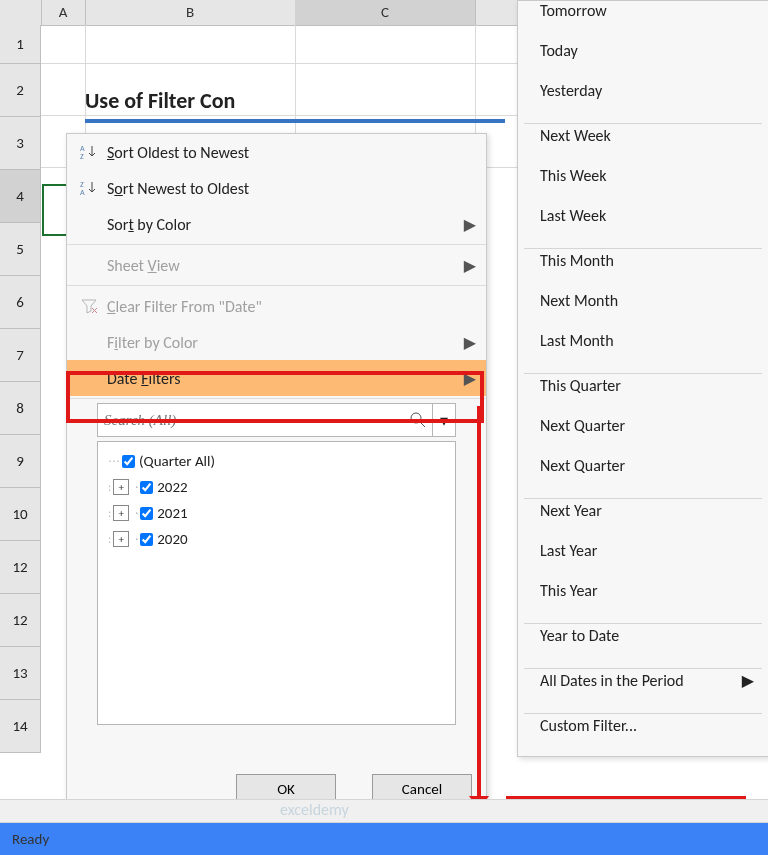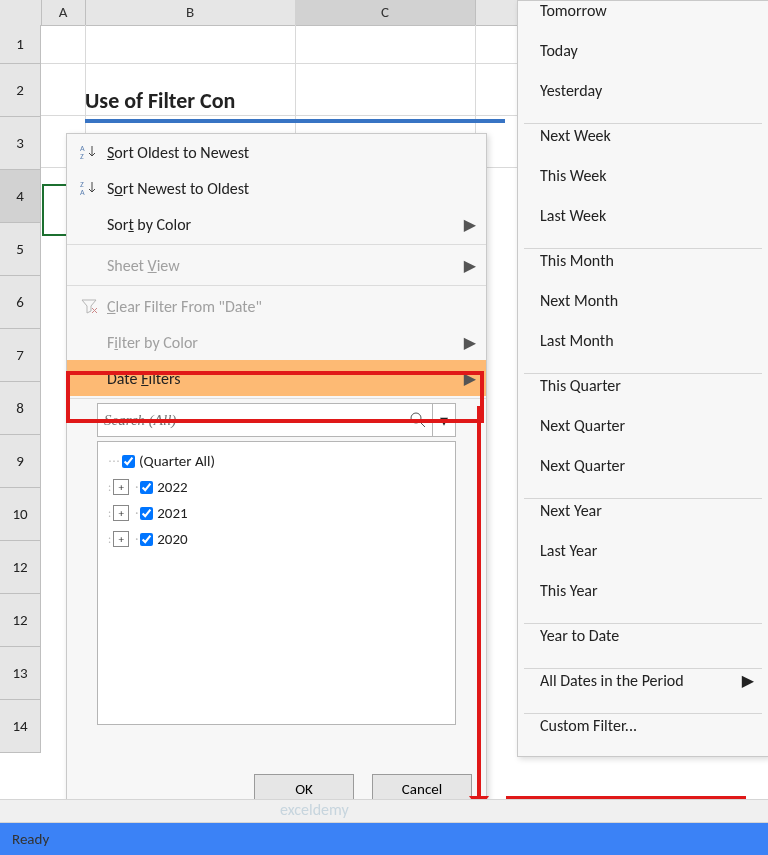--- a/index.html
+++ b/index.html
@@ -35,21 +35,21 @@
 .searchwrap input{flex:1;border:none;padding:0 6px;font-size:15px;color:#888;font-style:italic;outline:none;font-family:Liberation Serif, serif}
 .searchwrap .mg{width:28px;display:flex;align-items:center;justify-content:center}
 .searchwrap .dd{width:22px;display:flex;align-items:center;justify-content:center;border-left:1px solid #b5b5b5}
 
 .tree{margin:2px 30px 8px 30px;height:270px;border:1px solid #b5b5b5;background:#fff;padding:6px 8px;font-size:15px}
 .tree .node{display:flex;align-items:center;height:26px}
 .tree .node .exp{width:14px;height:14px;border:1px solid #888;margin-right:4px;display:inline-flex;align-items:center;justify-content:center;font-size:11px;color:#333;background:#fff}
 .tree .node .dots{color:#bbb;font-size:12px;margin:0 2px}
 .tree .node input[type=checkbox]{margin:0 4px 0 0}
 
-.btnrow{position:absolute;bottom:10px;right:14px;display:flex;gap:18px}
+.btnrow{position:absolute;bottom:10px;right:14px;display:flex;gap:36px}
 .btn{width:100px;height:30px;background:#e6e6e6;border:1px solid #9b9b9b;font-size:15px;font-family:inherit;cursor:pointer}
 
 .redbox{position:absolute;border:4px solid #e01818;pointer-events:none}
 .redbox.r1{left:66px;top:371px;width:410px;height:44px}
 .redbox.r2{left:506px;top:796px;width:232px;height:48px}
 
 .redarrow{position:absolute;left:477px;top:406px;width:4px;height:400px;background:#e01818}
 .redarrow:after{content:"";position:absolute;left:-8px;bottom:-14px;border:10px solid transparent;border-top:14px solid #e01818}
 
 .submenu{position:absolute;left:517px;top:0;width:250px;background:#f7f7f7;border:1px solid #c9c9c9;box-shadow:2px 2px 6px rgba(0,0,0,.15)}

